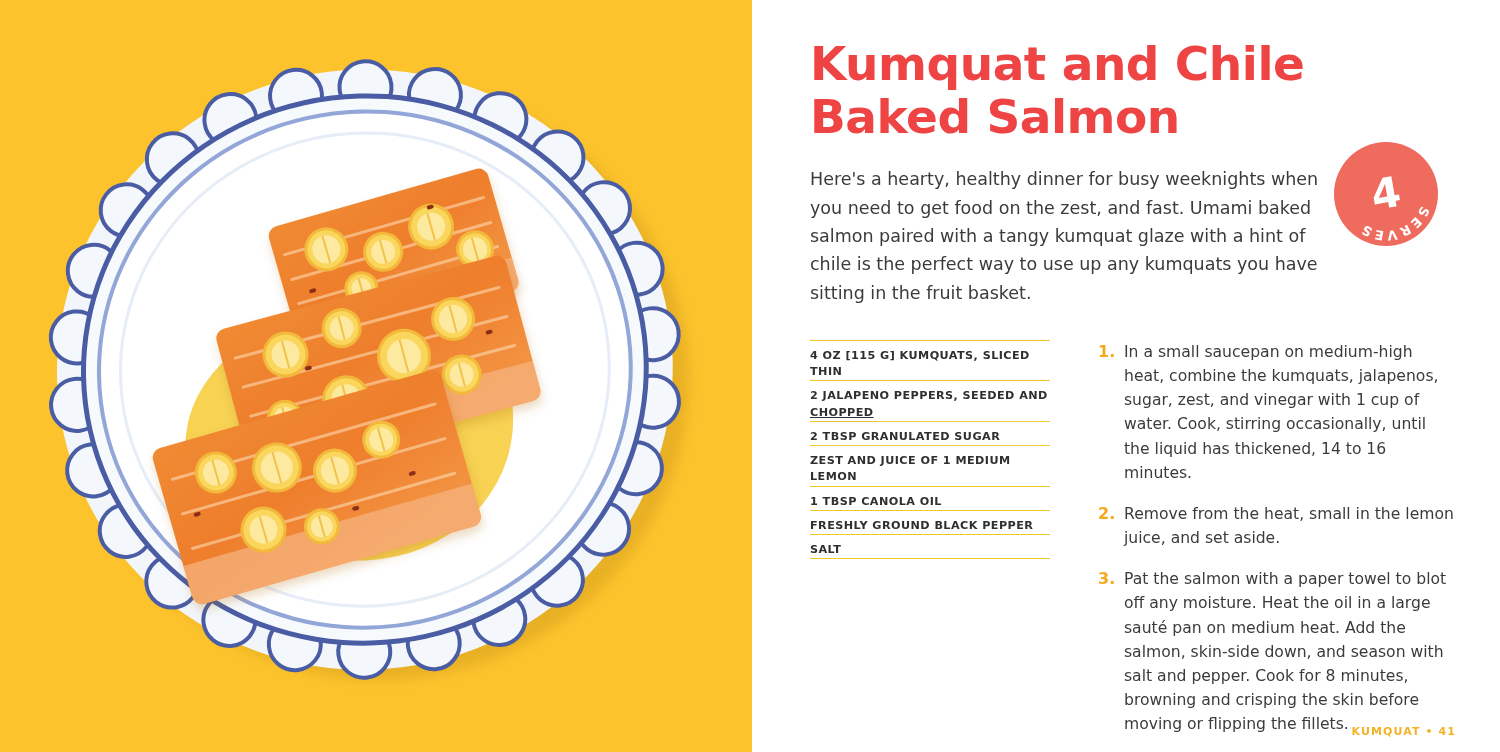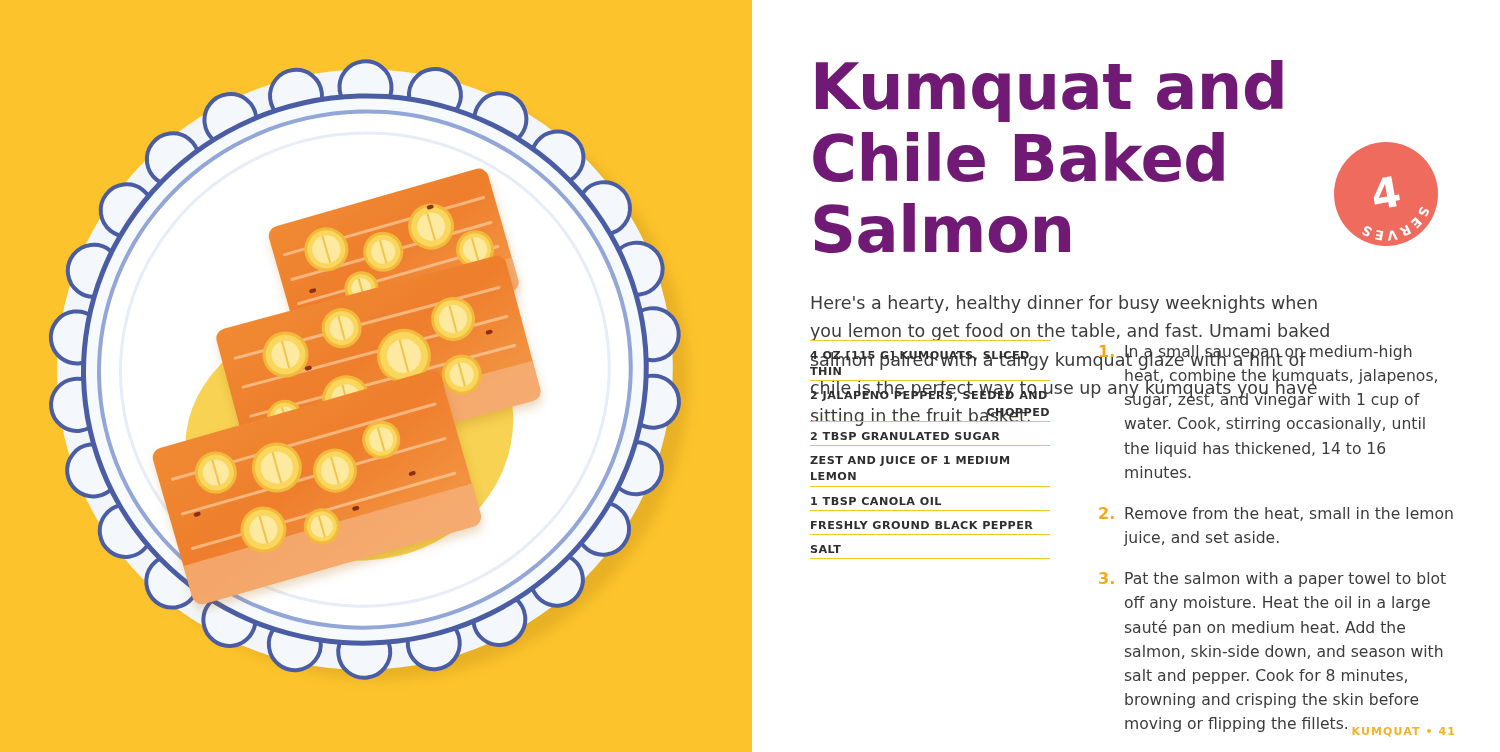--- a/index.html
+++ b/index.html
@@ -186,27 +186,27 @@
   }
   .rp-inner {
     position: absolute;
     left: 58px;
     top: 0;
     right: 44px;
     bottom: 0;
   }
   .title {
     margin: 0;
-    padding-top: 52px;
-    font-family: "DejaVu Sans", sans-serif;
-    font-weight: 700;
-    font-size: 64px;
+    padding-top: 38px;
+    font-family: "DejaVu Sans", sans-serif;
+    font-weight: 700;
+    font-size: 47px;
     line-height: 1.12;
     letter-spacing: -0.5px;
-    color: #701a75;
+    color: #ef4444;
     max-width: 560px;
   }
   .intro {
     margin: 22px 0 0 0;
     font-family: "DejaVu Sans", sans-serif;
     font-size: 17.5px;
     line-height: 1.62;
     color: #3b3b3b;
     max-width: 540px;
   }
@@ -269,21 +269,22 @@
     line-height: 1.45;
     color: #2f2f2f;
     text-transform: uppercase;
     font-weight: 700;
   }
   .ing-row:first-child {
     border-top: 1px solid #F3C630;
   }
   .ing-row .cont {
     display: block;
-    text-align: right;
+    text-align: left;
+    text-decoration: underline;
   }
 
   .steps {
     flex: 1 1 auto;
     padding-left: 10px;
   }
   .step {
     display: flex;
     margin-bottom: 17px;
   }
@@ -404,21 +405,21 @@
         <div class="seed" style="left:242px;top:92px"></div>
       </div>
     </div>
   </div>
 
   <div class="right-page">
     <div class="rp-inner">
 
       <h1 class="title">Kumquat and Chile Baked Salmon</h1>
 
-      <p class="intro">Here's a hearty, healthy dinner for busy weeknights when you lemon to get food on the table, and fast. Umami baked salmon paired with a tangy kumquat glaze with a hint of chile is the perfect way to use up any kumquats you have sitting in the fruit basket.</p>
+      <p class="intro">Here's a hearty, healthy dinner for busy weeknights when you need to get food on the zest, and fast. Umami baked salmon paired with a tangy kumquat glaze with a hint of chile is the perfect way to use up any kumquats you have sitting in the fruit basket.</p>
 
       <div class="serves-badge">
         <div class="ring-text">
           <svg viewBox="0 0 104 104">
             <defs>
               <path id="circPath" d="M 52,52 m -37,0 a 37,37 0 1,1 74,0 a 37,37 0 1,1 -74,0"></path>
             </defs>
             <text>
               <textPath href="#circPath" startOffset="55%">SERVES</textPath>
             </text>

